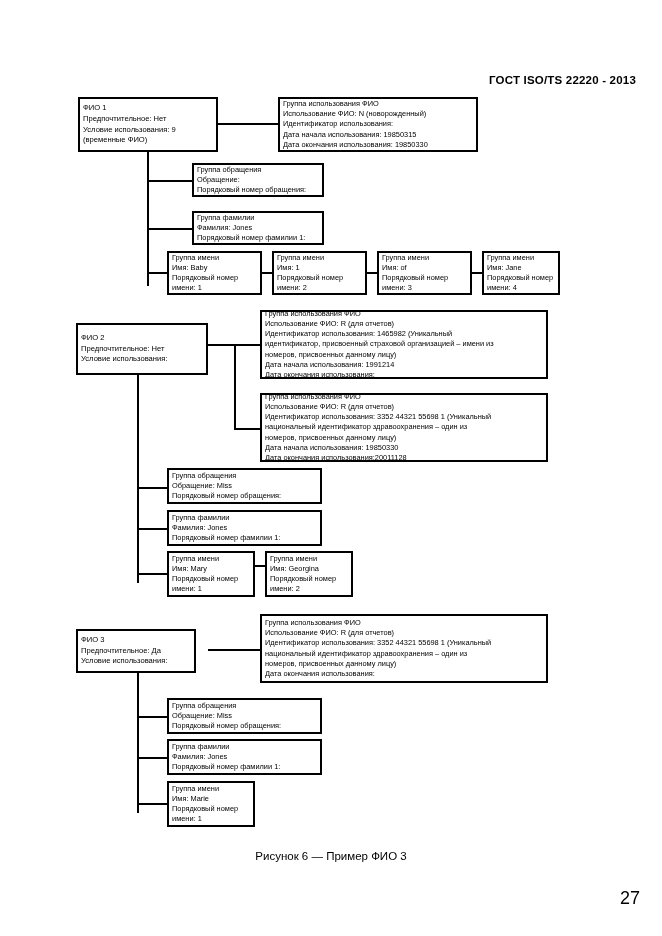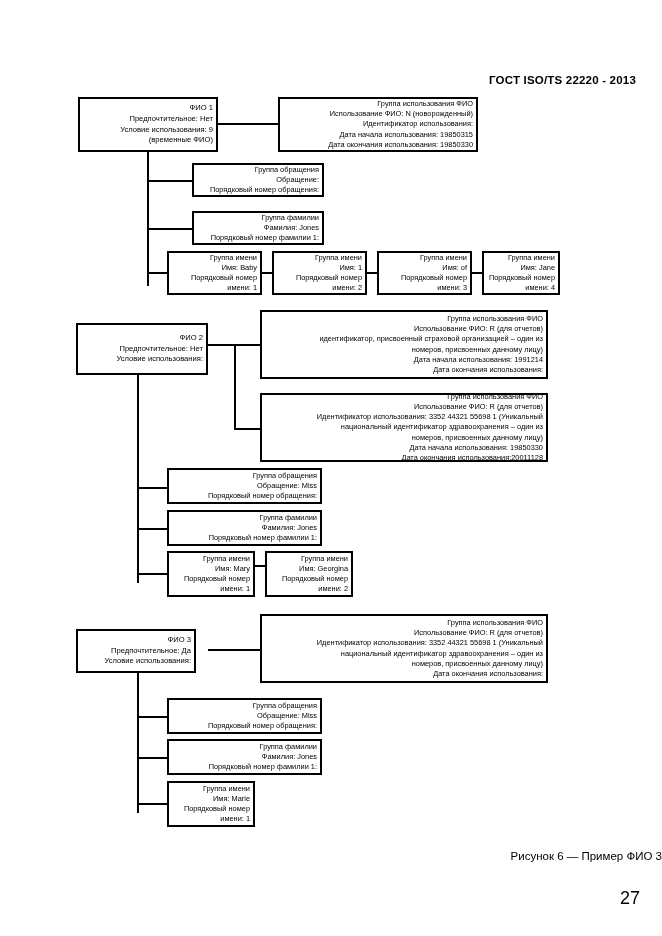--- a/index.html
+++ b/index.html
@@ -28,37 +28,37 @@
     font-weight: bold;
     letter-spacing: 0.2px;
     white-space: nowrap;
     margin-top: 36px;
   }
   .fig-caption {
     position: absolute;
     top: 850px;
     left: 0;
     width: 662px;
-    text-align: right;
+    text-align: center;
     font-size: 11.5px;
   }
   .page-number {
     position: absolute;
     top: 888px;
     right: 22px;
     font-size: 18px;
   }
 
   
   .node {
     position: absolute;
     box-sizing: border-box;
     border: 2px solid #000000;
     background: #ffffff;
-    text-align: right;
+    text-align: left;
     font-size: 7.4px;
     line-height: 10.2px;
     padding: 2px 3px;
     display: flex;
     flex-direction: column;
     justify-content: center;
     align-items: center;
     z-index: 2;
   }
   .node .ln {
@@ -155,21 +155,22 @@
   </div>
 
   <div class="conn h" style="left:208px; top:344px; width:28px;"></div>
   <div class="conn v" style="left:234px; top:344px; width:2px; height:86px;"></div>
   <div class="conn h" style="left:234px; top:344px; width:26px;"></div>
   <div class="conn h" style="left:234px; top:428px; width:26px;"></div>
 
   <div class="node" style="left:260px; top:310px; width:288px; height:69px;">
     <span class="ln">Группа использования ФИО</span>
     <span class="ln">Использование ФИО: R (для отчетов)</span>
-    <span class="ln">идентификатор, присвоенный страховой организацией – один из</span>
+    <span class="ln">Идентификатор использования: 1465982 (Уникальный</span>
+    <span class="ln">идентификатор, присвоенный страховой организацией – имени из</span>
     <span class="ln">номеров, присвоенных данному лицу)</span>
     <span class="ln">Дата начала использования: 1991214</span>
     <span class="ln">Дата окончания использования:</span>
   </div>
 
   <div class="node" style="left:260px; top:393px; width:288px; height:69px;">
     <span class="ln">Группа использования ФИО</span>
     <span class="ln">Использование ФИО: R (для отчетов)</span>
     <span class="ln">Идентификатор использования: 3352 44321 55698 1 (Уникальный</span>
     <span class="ln">национальный идентификатор здравоохранения – один из</span>

